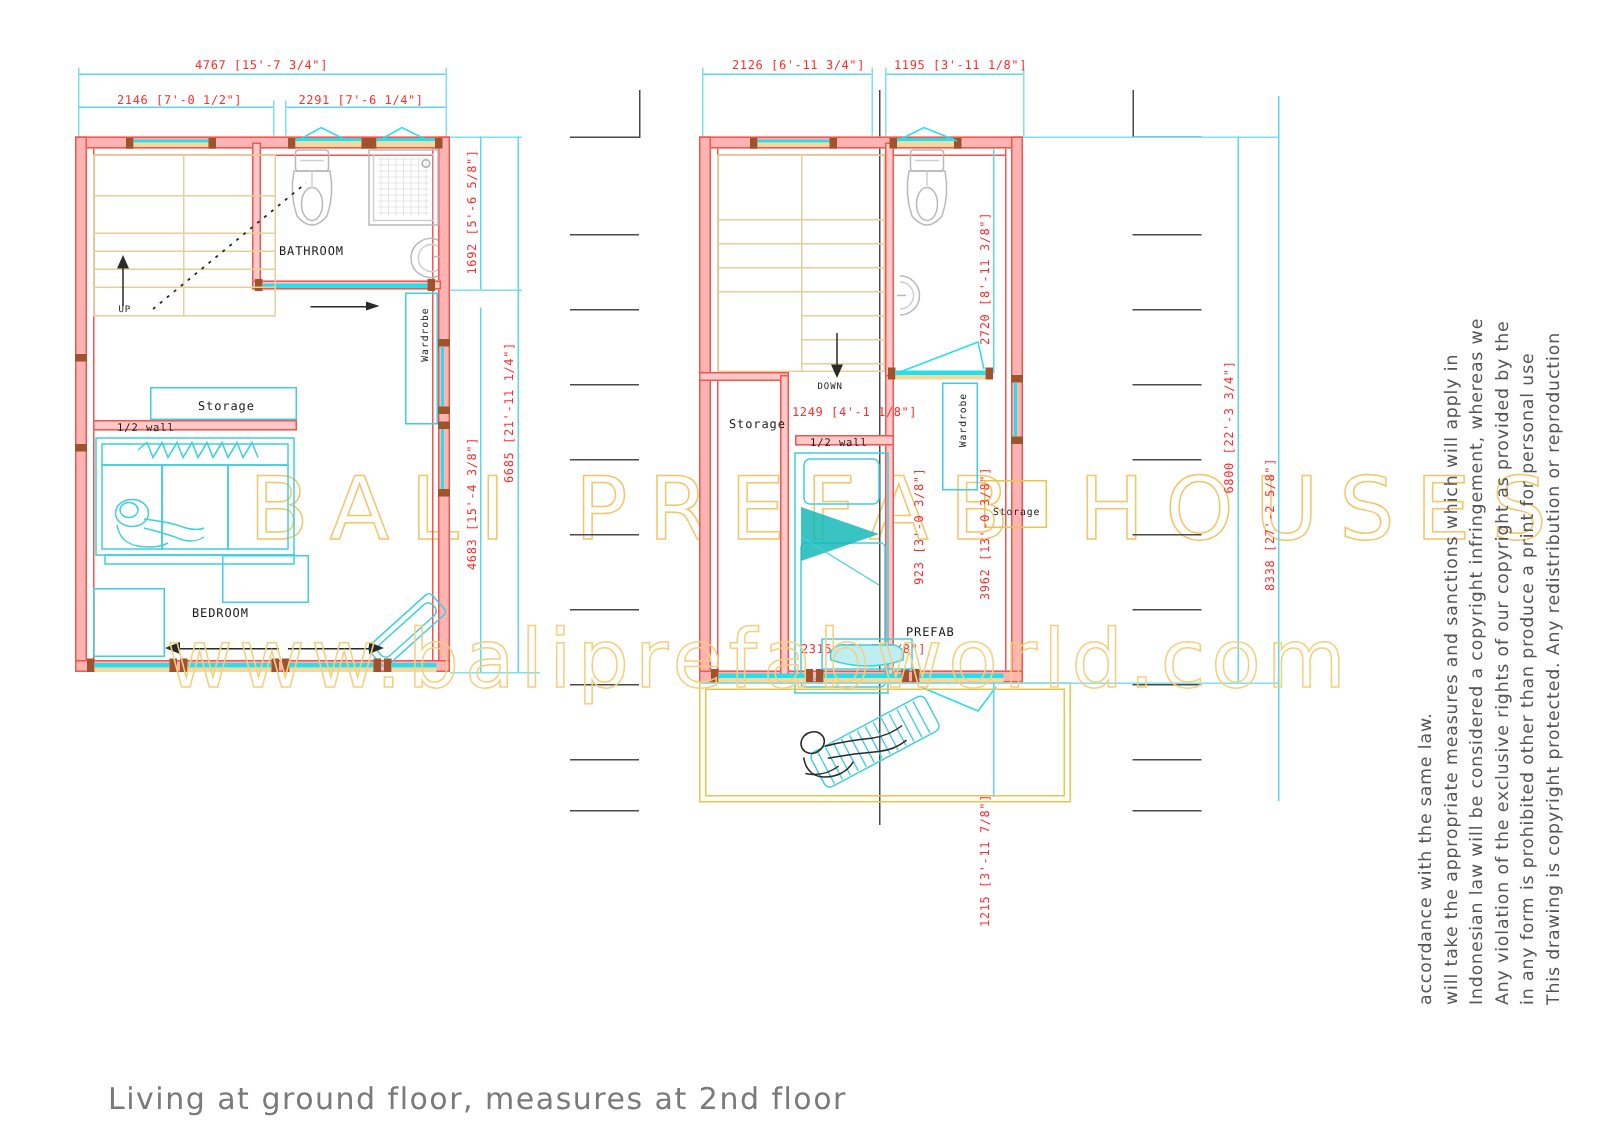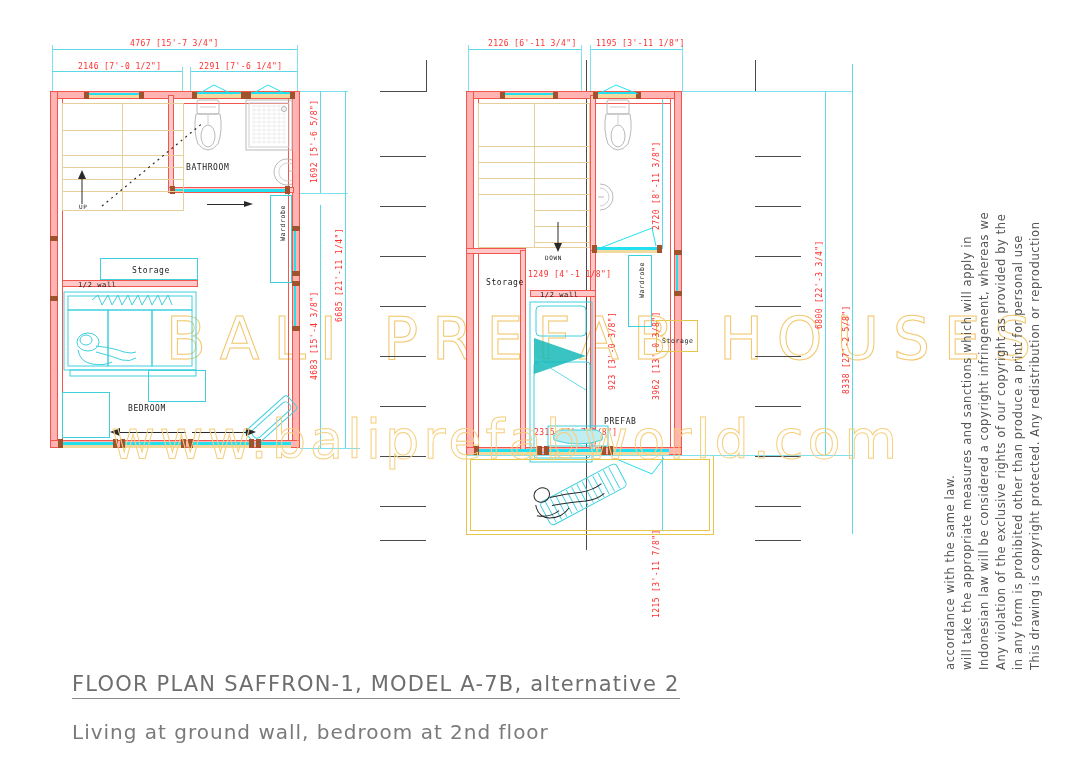--- a/index.html
+++ b/index.html
@@ -506,16 +506,15 @@
 
   <div class="copy-wrap">
     <div class="copy-line" style="left:122px;">This drawing is copyright protected. Any redistribution or  reproduction</div>
     <div class="copy-line" style="left:105px;">in any form is prohibited other than  produce a print for personal use</div>
     <div class="copy-line" style="left:88px;">Any violation of the exclusive rights of our copyright as  provided by the</div>
     <div class="copy-line" style="left:71px;">Indonesian law will be considered a copyright infringement, whereas we</div>
     <div class="copy-line" style="left:54px;">will take the appropriate measures and sanctions which will apply in</div>
     <div class="copy-line" style="left:37px;">accordance with the same law.</div>
   </div>
 
-  <div class="title-main">FLOOR PLAN SAFFRON-1, MODEL A-7B, alternative 2</div>
-  <div class="title-sub">Living at ground wall, bedroom at 2nd floor</div>
+  <div class="title-sub">Living at ground floor, measures at 2nd floor</div>
 
 </div>
 
 </body></html>

